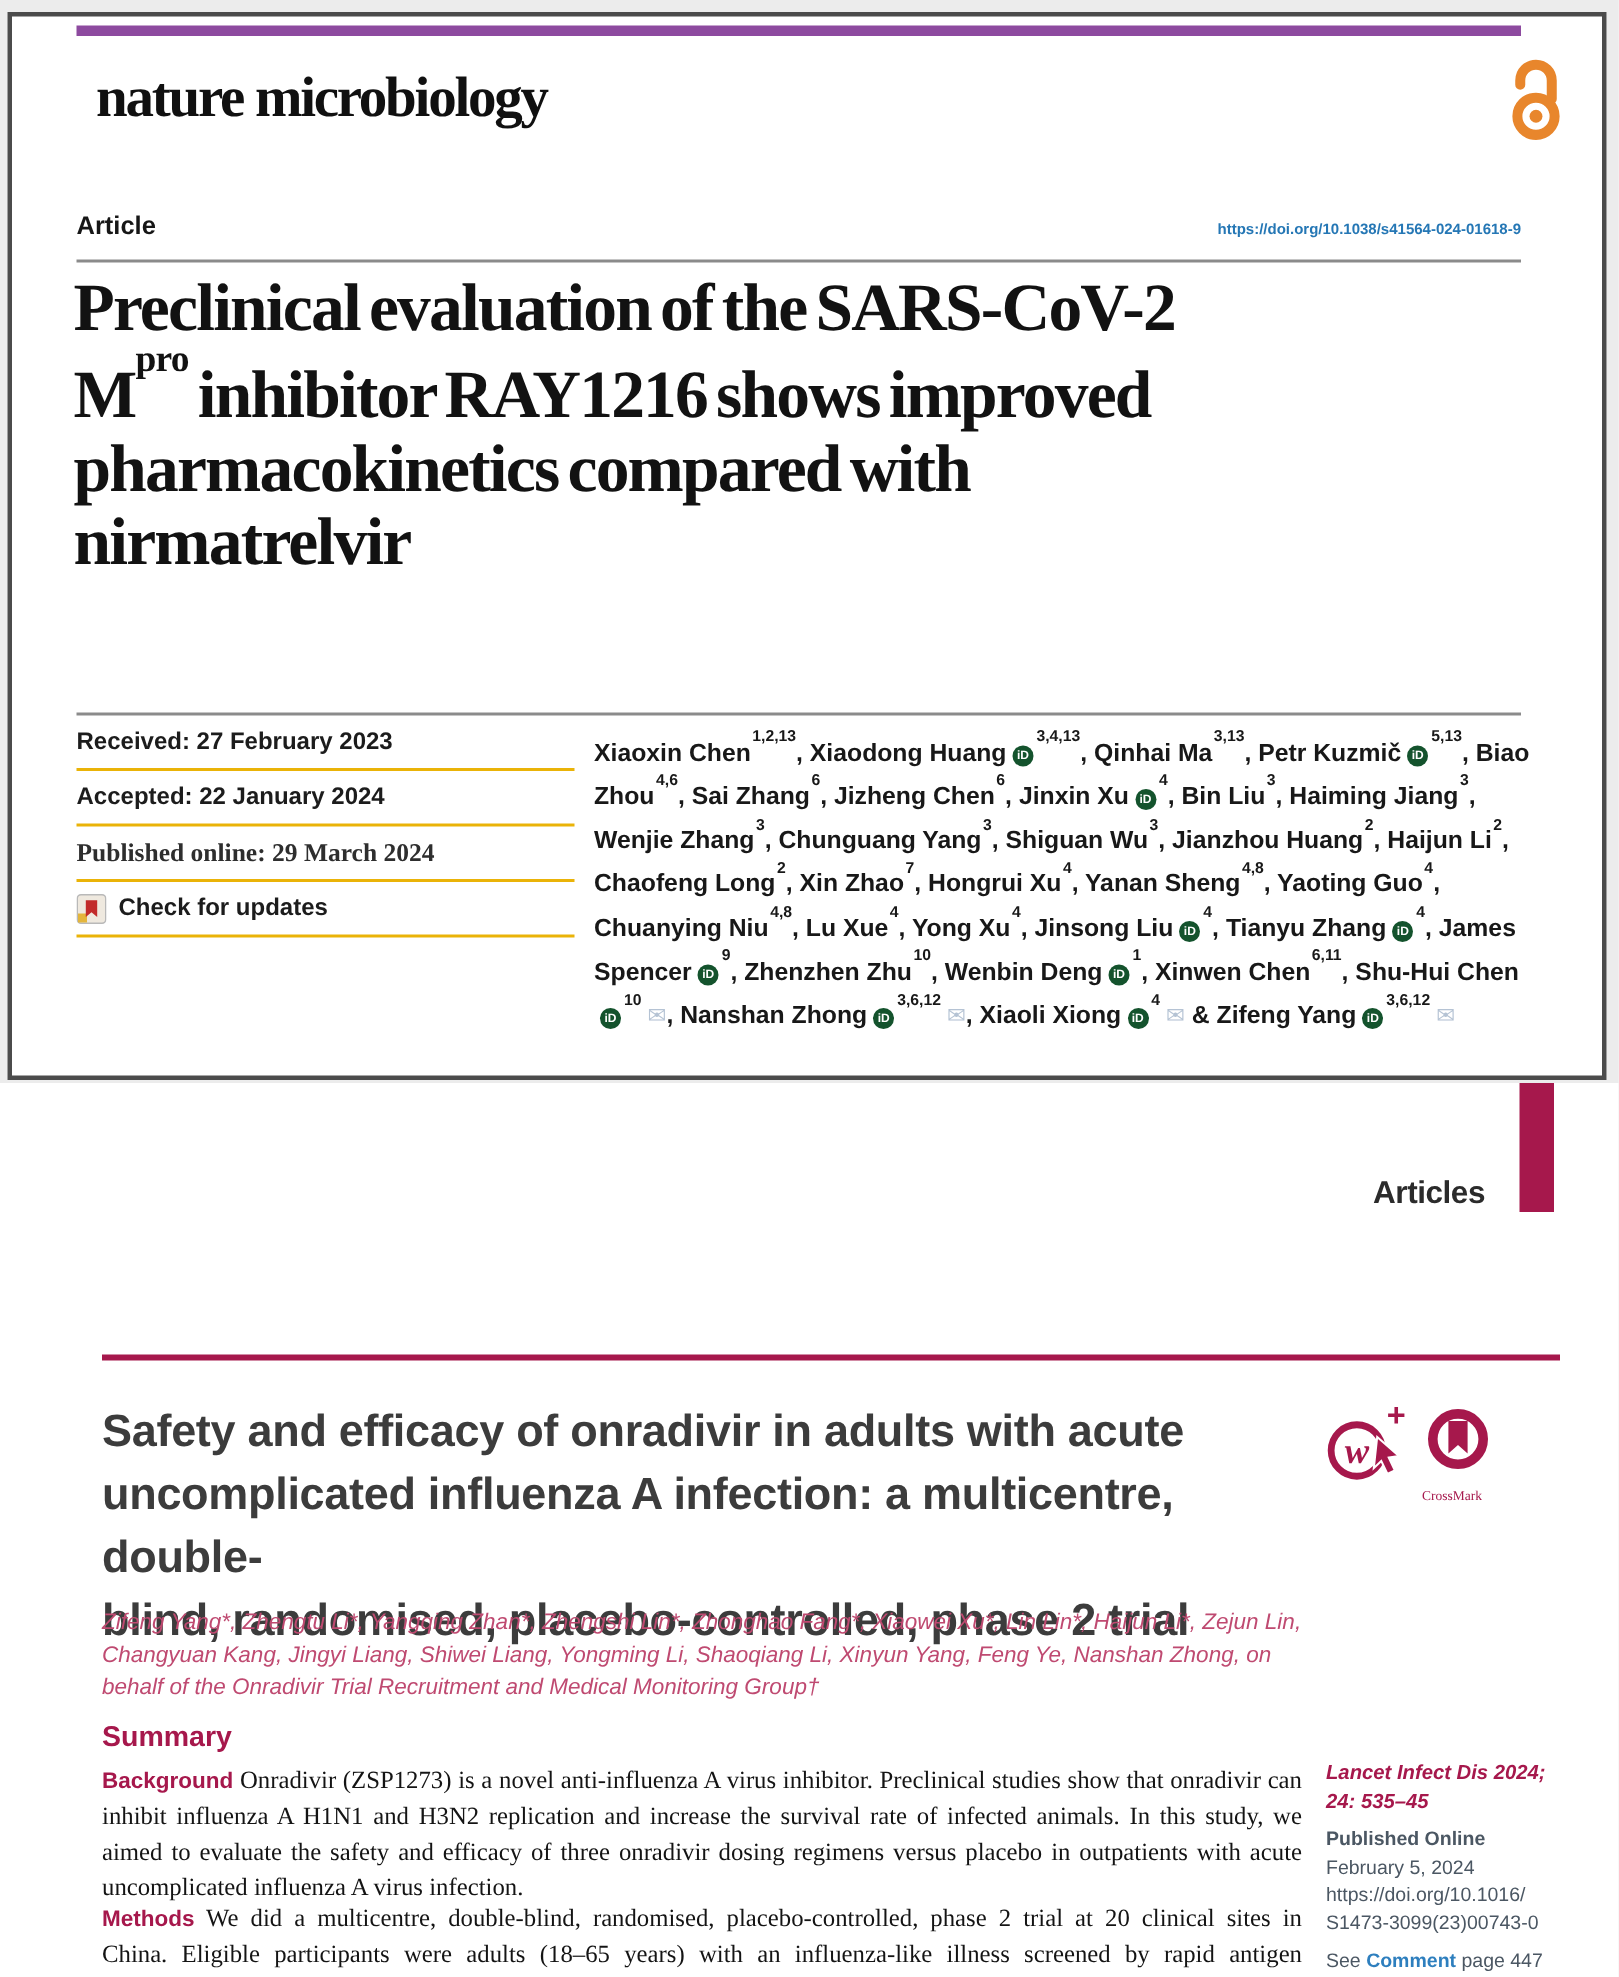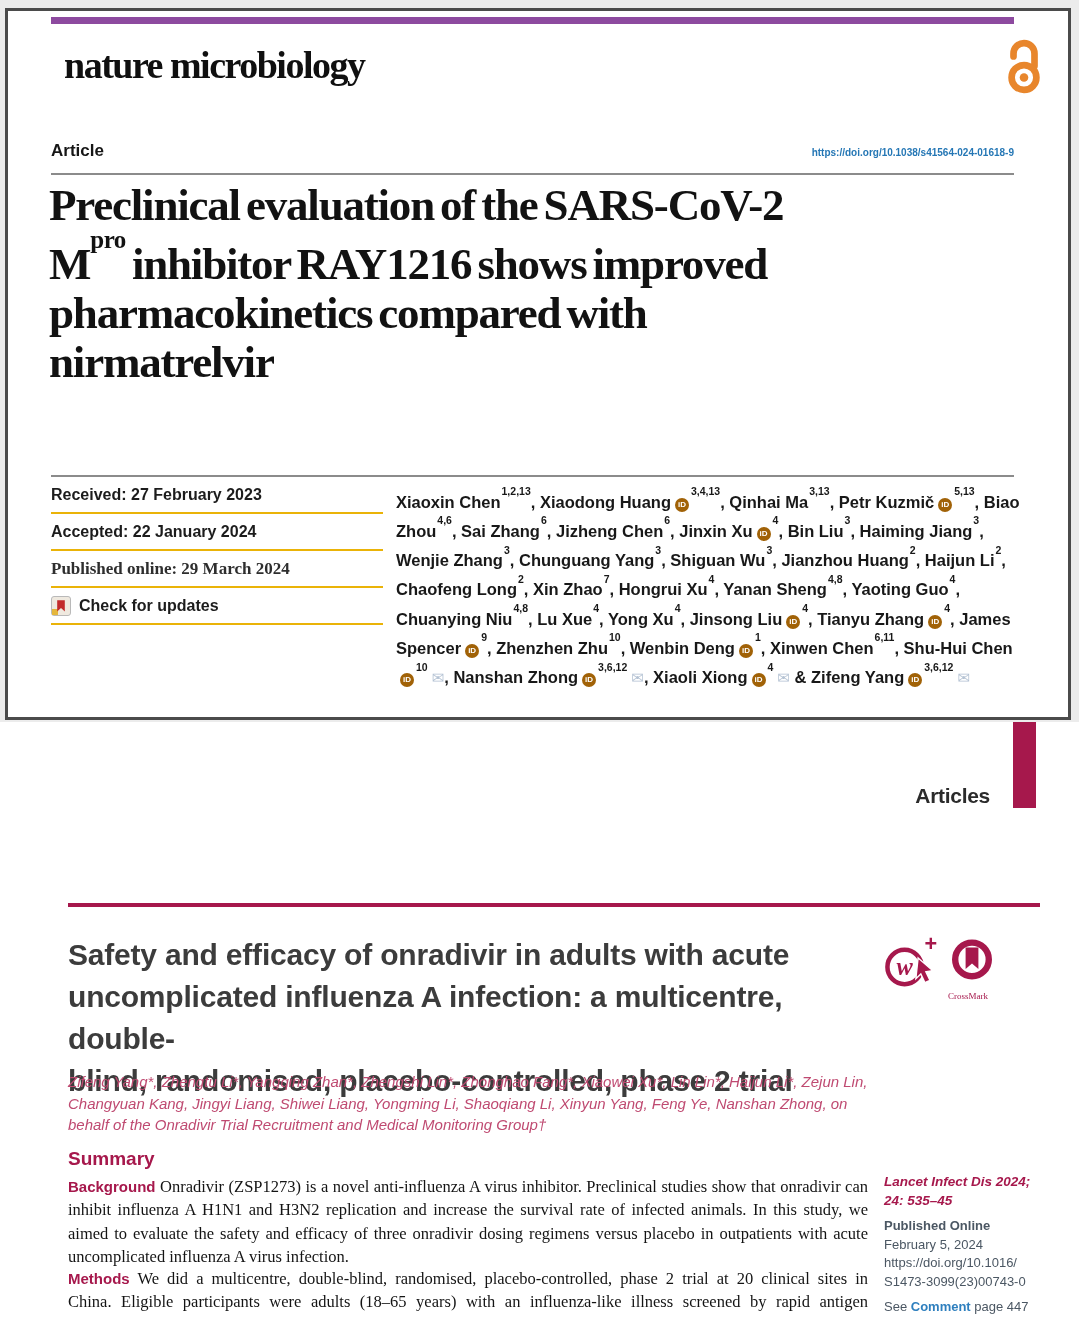--- a/index.html
+++ b/index.html
@@ -31,21 +31,21 @@
   .n-date-row { height:37px; display:flex; align-items:center;
                 border-bottom:2px solid #eab308; font-size:16px; font-weight:700; color:#1c1c1c; }
   .n-date-row.serif { font-family:"Liberation Serif", serif; font-weight:700;
                       font-size:17px; color:#2e2e2e; }
   .check-row { cursor:pointer; }
   .cfu-icon { display:inline-block; margin-right:8px; line-height:0; }
   .n-authors { position:absolute; left:388px; top:474px; width:628px;
                font-size:16.5px; font-weight:700; line-height:24.8px; color:#181818; }
   .n-authors sup { font-size:10.5px; position:relative; top:-6px; margin-left:1px; letter-spacing:0;margin-top:47px; }
   .orcid { display:inline-block; width:14px; height:14px; border-radius:50%;
-           background:#a16207; color:#fff; font-size:8px; line-height:14px;
+           background:#14532d; color:#fff; font-size:8px; line-height:14px;
            font-weight:700; text-align:center; vertical-align:1px; margin:0 1px 0 4px; }
   .mail { color:#b5c3d4; font-size:15px; margin-left:4px; font-weight:400; }
 
   
   .lancet-page { position:absolute; left:0; top:722px; width:1079px; height:596px;
                  background:#fff; overflow:hidden; }
   .l-articles-bar { position:absolute; left:1013px; top:0; width:23px; height:86px;
                     background:var(--lancet-crimson,#a6184c); }
   .l-articles { position:absolute; right:89px; top:62px; font-size:21px; font-weight:700;
                 color:#2b2b2b; letter-spacing:-0.3px; }

